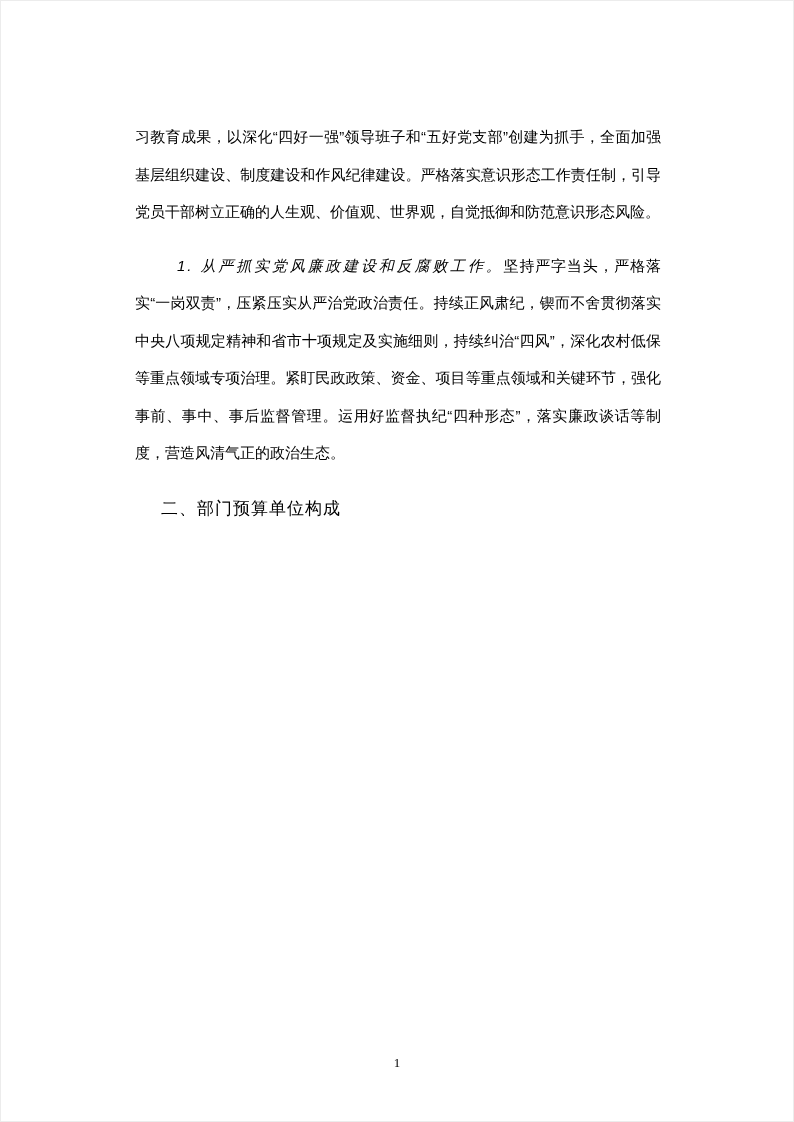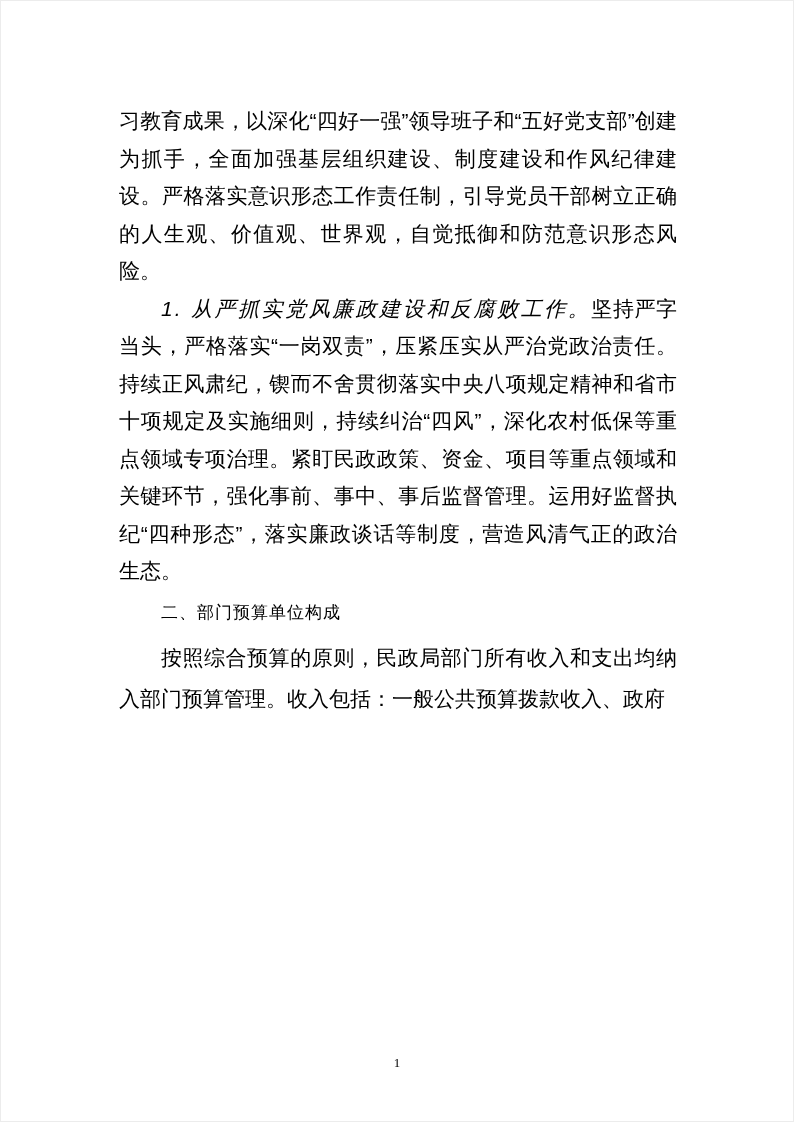--- a/index.html
+++ b/index.html
@@ -20,22 +20,22 @@
   }
   .content {
     position: absolute;
     left: 118px;
     top: 101px;
     width: 558px;
     text-align: justify;
     text-justify: inter-ideograph;
   }
   .para {
-    margin: 0;
-    font-size: 21px;
+    margin: 16px;
+    font-size: 15px;
     text-indent: 42px;
     word-break: break-all;
   }
   .body-tight { line-height: 37.5px; }
   .body-wide  { line-height: 41px; }
   .no-indent  { text-indent: 0; }
   .kai-lead {
     font-style: italic;
     letter-spacing: 2px;
   }
@@ -67,18 +67,17 @@
   <div class="content">
 
     <p class="para body-tight no-indent">习教育成果，以深化“四好一强”领导班子和“五好党支部”创建为抓手，全面加强基层组织建设、制度建设和作风纪律建设。严格落实意识形态工作责任制，引导党员干部树立正确的人生观、价值观、世界观，自觉抵御和防范意识形态风险。</p>
 
     <p class="para body-tight"><span class="kai-lead">1. 从严抓实党风廉政建设和反腐败工作。</span><span>坚持严字当头，严格落实“一岗双责”，压紧压实从严治党政治责任。持续正风肃纪，锲而不舍贯彻落实中央八项规定精神和省市十项规定及实施细则，持续纠治“四风”，深化农村低保等重点领域专项治理。紧盯民政政策、资金、项目等重点领域和关键环节，强化事前、事中、事后监督管理。运用好监督执纪“四种形态”，落实廉政谈话等制度，营造风清气正的政治生态。</span></p>
 
     <h2 class="heading heading-units">二、部门预算单位构成</h2>
 
 
 
-    <p class="para body-wide">按照综合预算的原则，民政局部门所有收入和支出均纳入部门预算管理。收入包括：一般公共预算拨款收入、政府</p>
 
   </div>
 
   <div class="footer">1</div>
 </div>
 
 </body></html>

